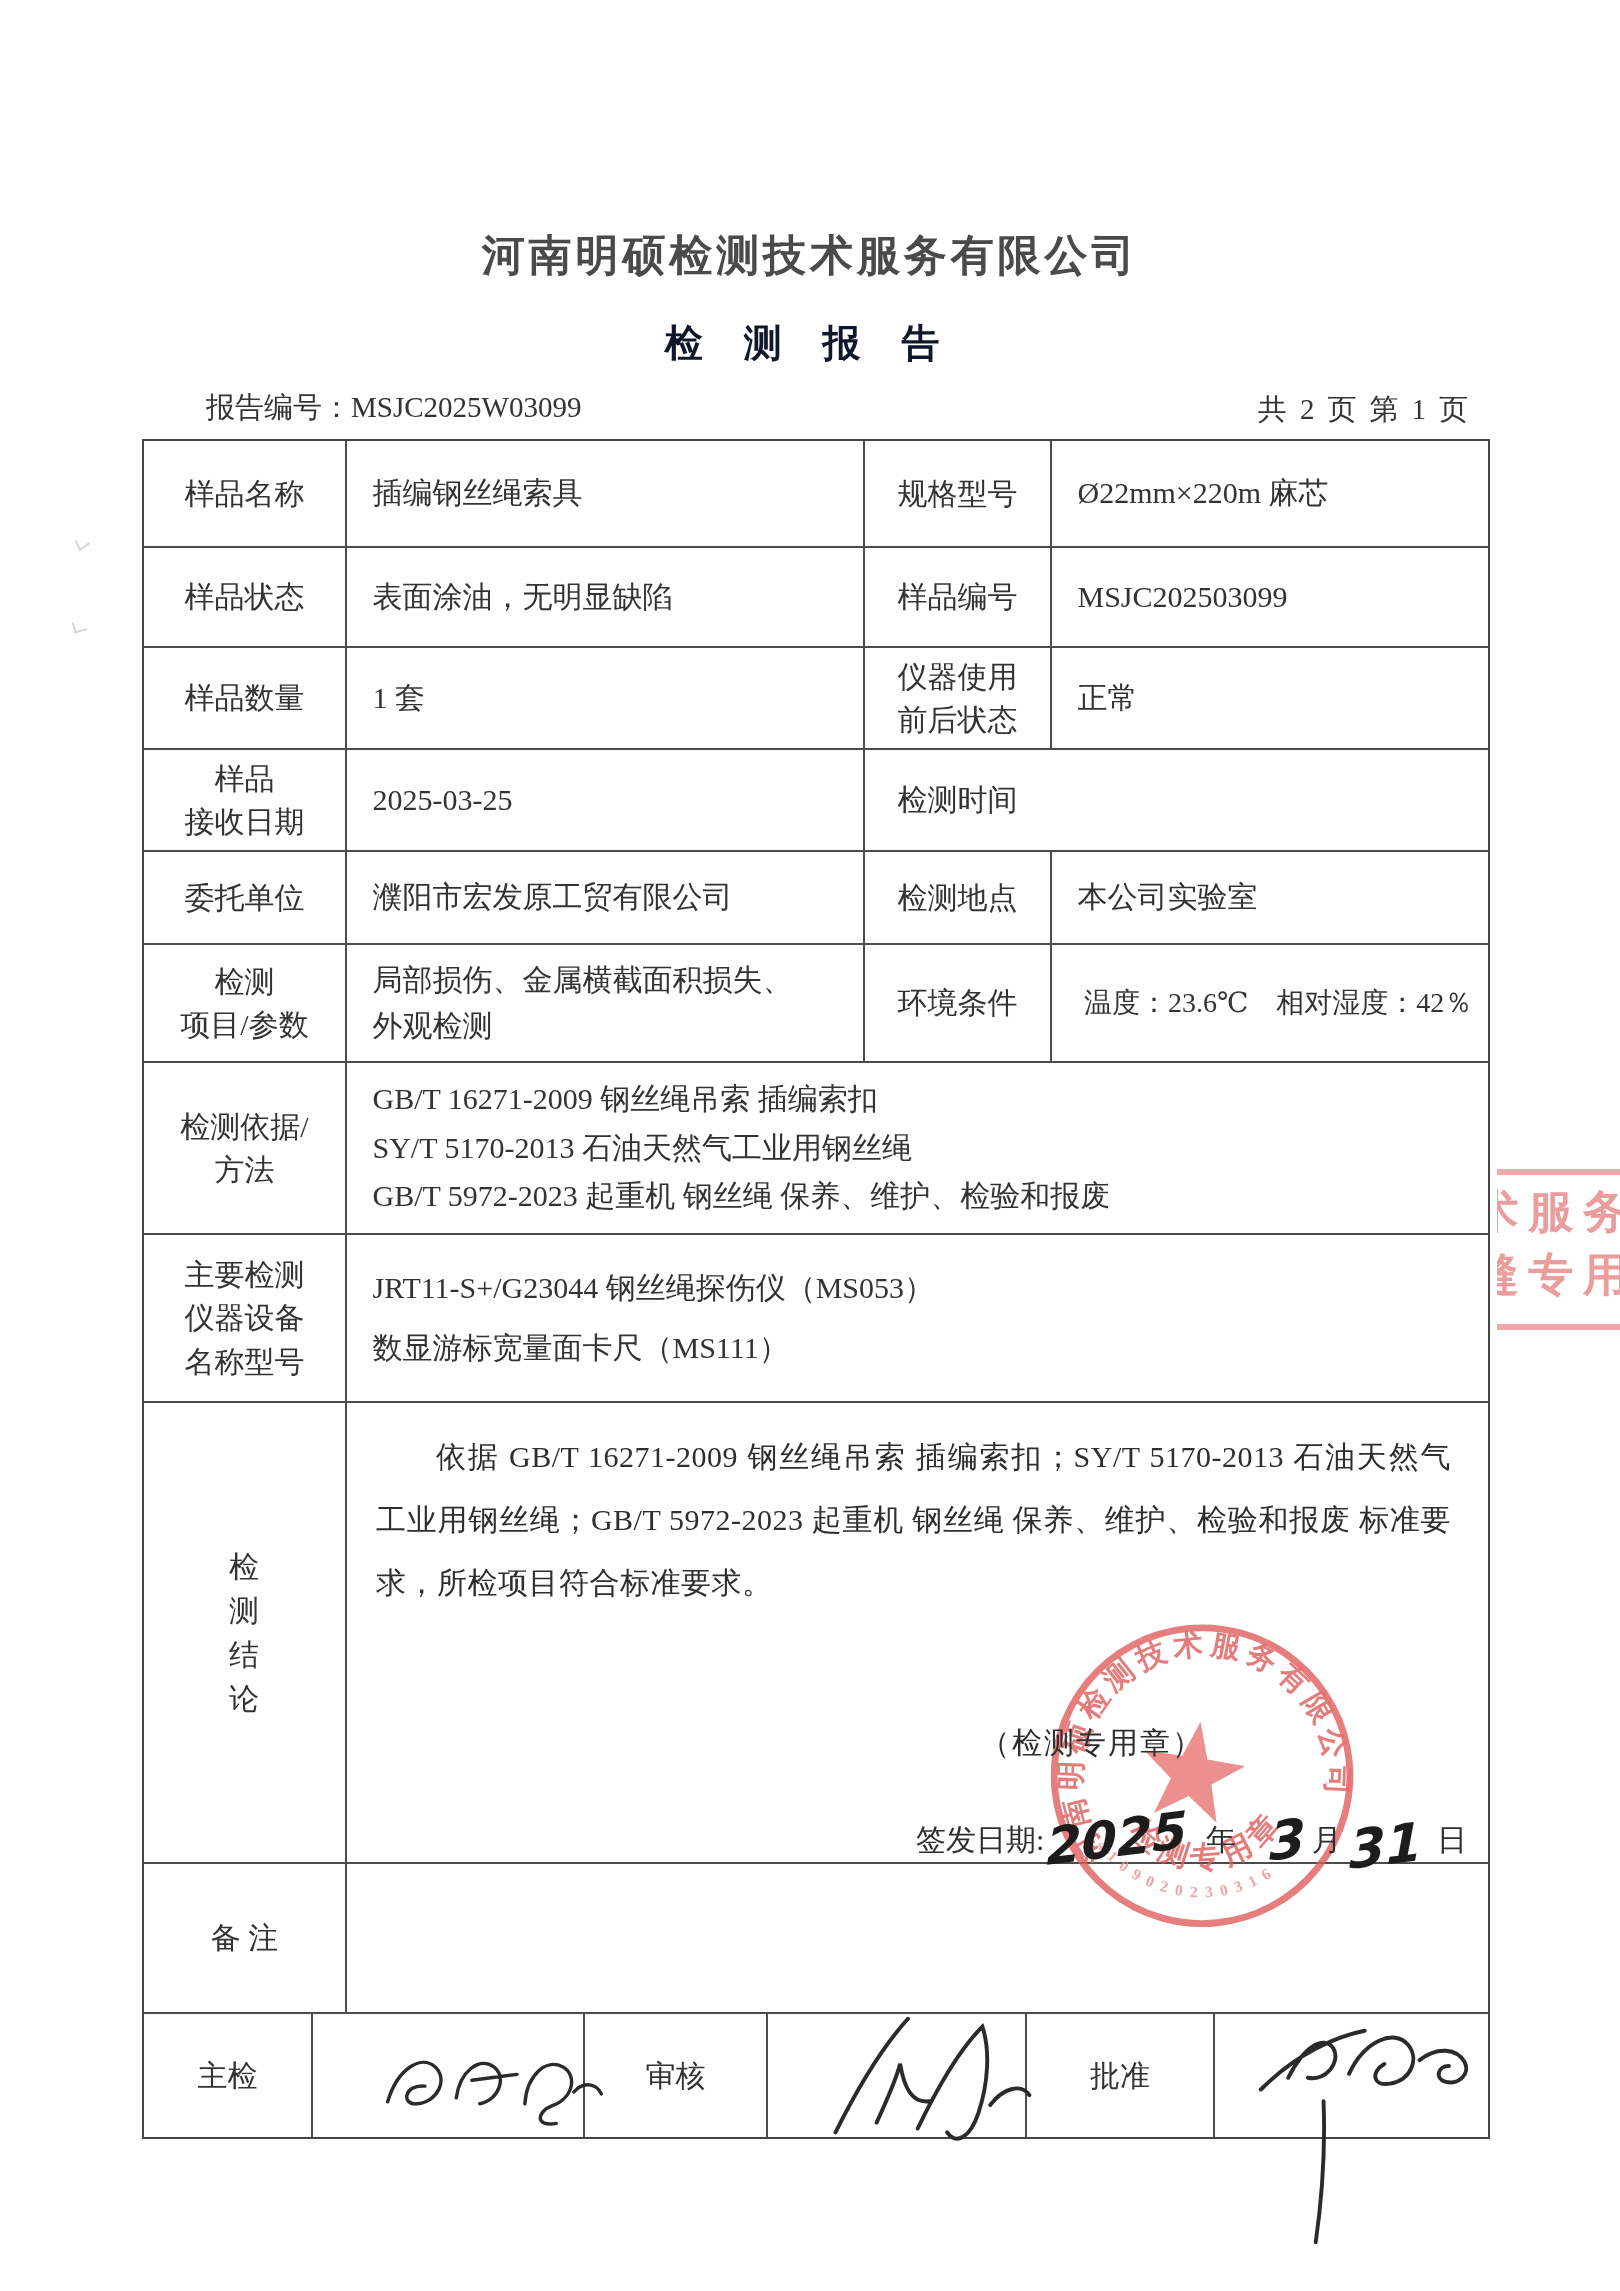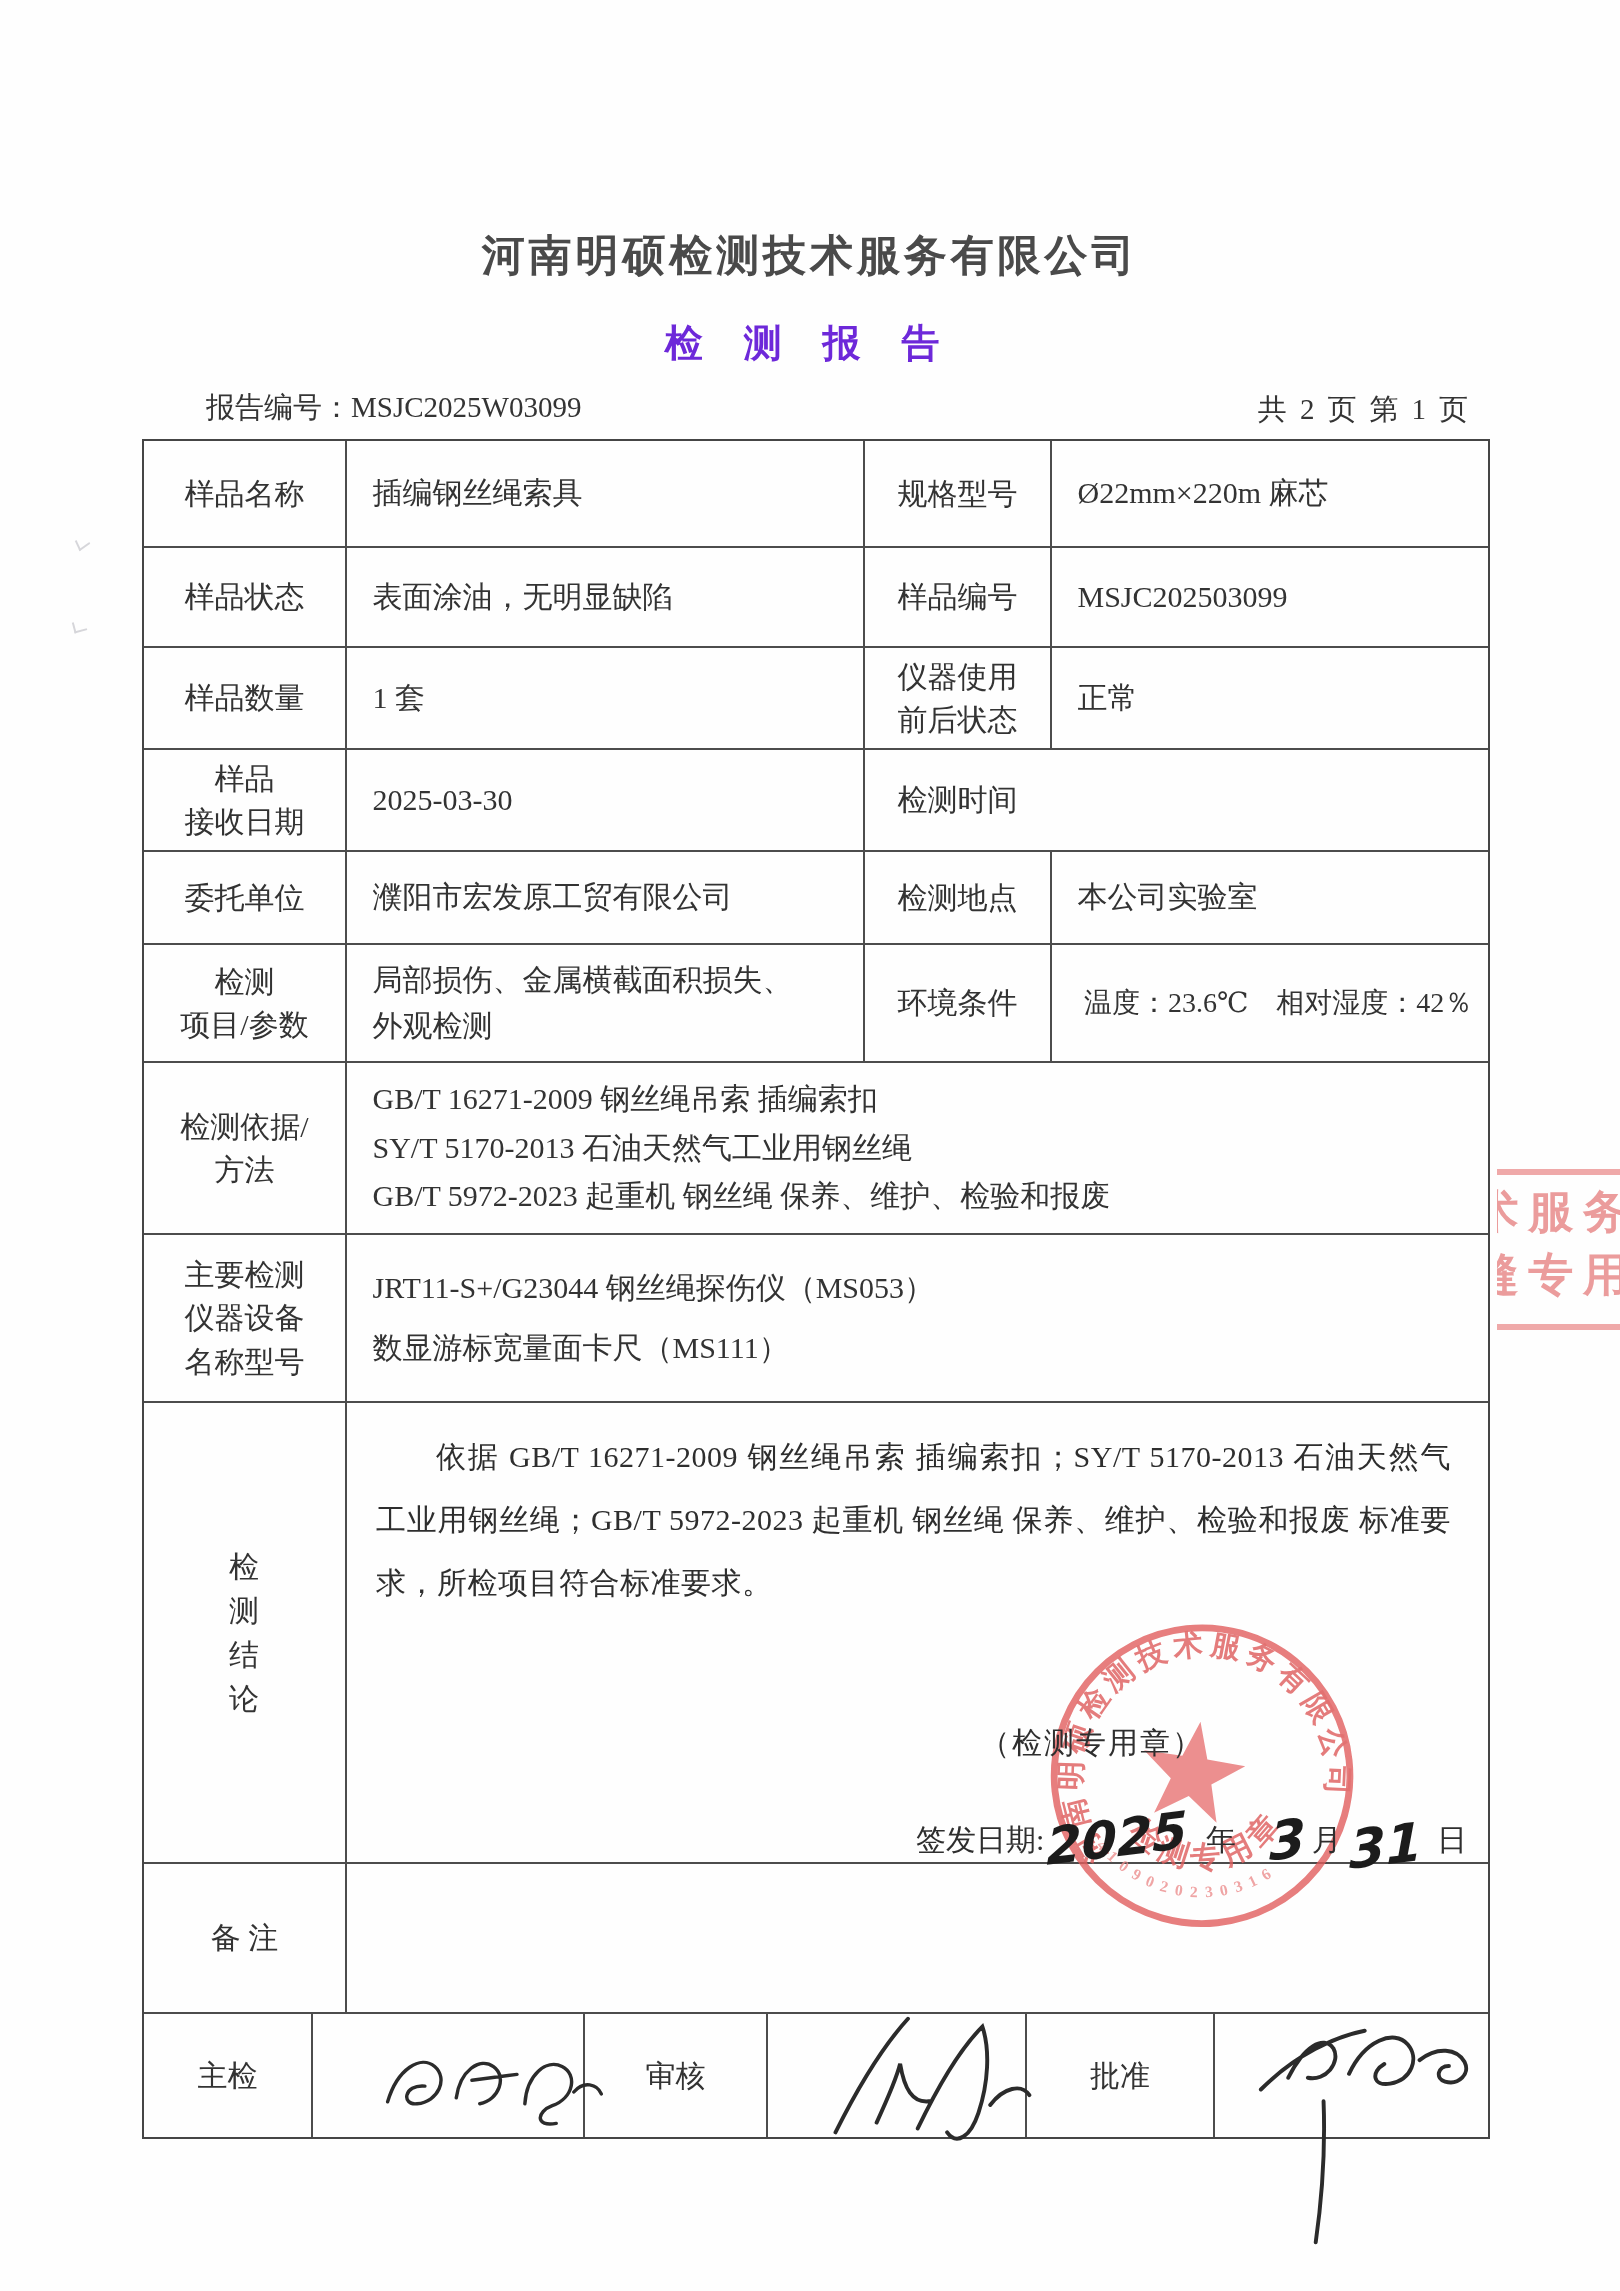--- a/index.html
+++ b/index.html
@@ -8,21 +8,21 @@
     font-family:"Liberation Serif","DejaVu Serif",serif; color:#333;
     overflow:hidden;
   }
   
   .company-title{
     position:absolute; left:0; top:227px; width:1620px; text-align:center;
     font-size:43px; font-weight:600; letter-spacing:3.9px; color:#4a4a4a;
   }
   .report-title{
     position:absolute; left:0; top:318px; width:1620px; text-align:center;
-    font-size:38px; font-weight:600; letter-spacing:15.7px; color:#6d28d9;
+    font-size:38px; font-weight:600; letter-spacing:15.7px; color:#0f172a;
   }
   .report-no-line{
     position:absolute; left:206px; top:388px; font-size:29px; color:#343434;
   }
   .pagination{
     position:absolute; right:149px; top:390px; font-size:29px; color:#343434; letter-spacing:2.9px;
   }
   
   .report-table{
     position:absolute; left:142px; top:439px; width:1348px;
@@ -115,21 +115,21 @@
         <div>前后状态</div>
       </div>
       <div class="td c4 value">正常</div>
     </div>
 
     <div class="tr" style="height:102px">
       <div class="td c1 label">
         <div>样品</div>
         <div>接收日期</div>
       </div>
-      <div class="td c2 value">2025-03-30</div>
+      <div class="td c2 value">2025-03-25</div>
       <div class="td c3 label">检测时间</div>
     </div>
 
     <div class="tr" style="height:93px">
       <div class="td c1 label">委托单位</div>
       <div class="td c2 value">濮阳市宏发原工贸有限公司</div>
       <div class="td c3 label">检测地点</div>
       <div class="td c4 value">本公司实验室</div>
     </div>
 

